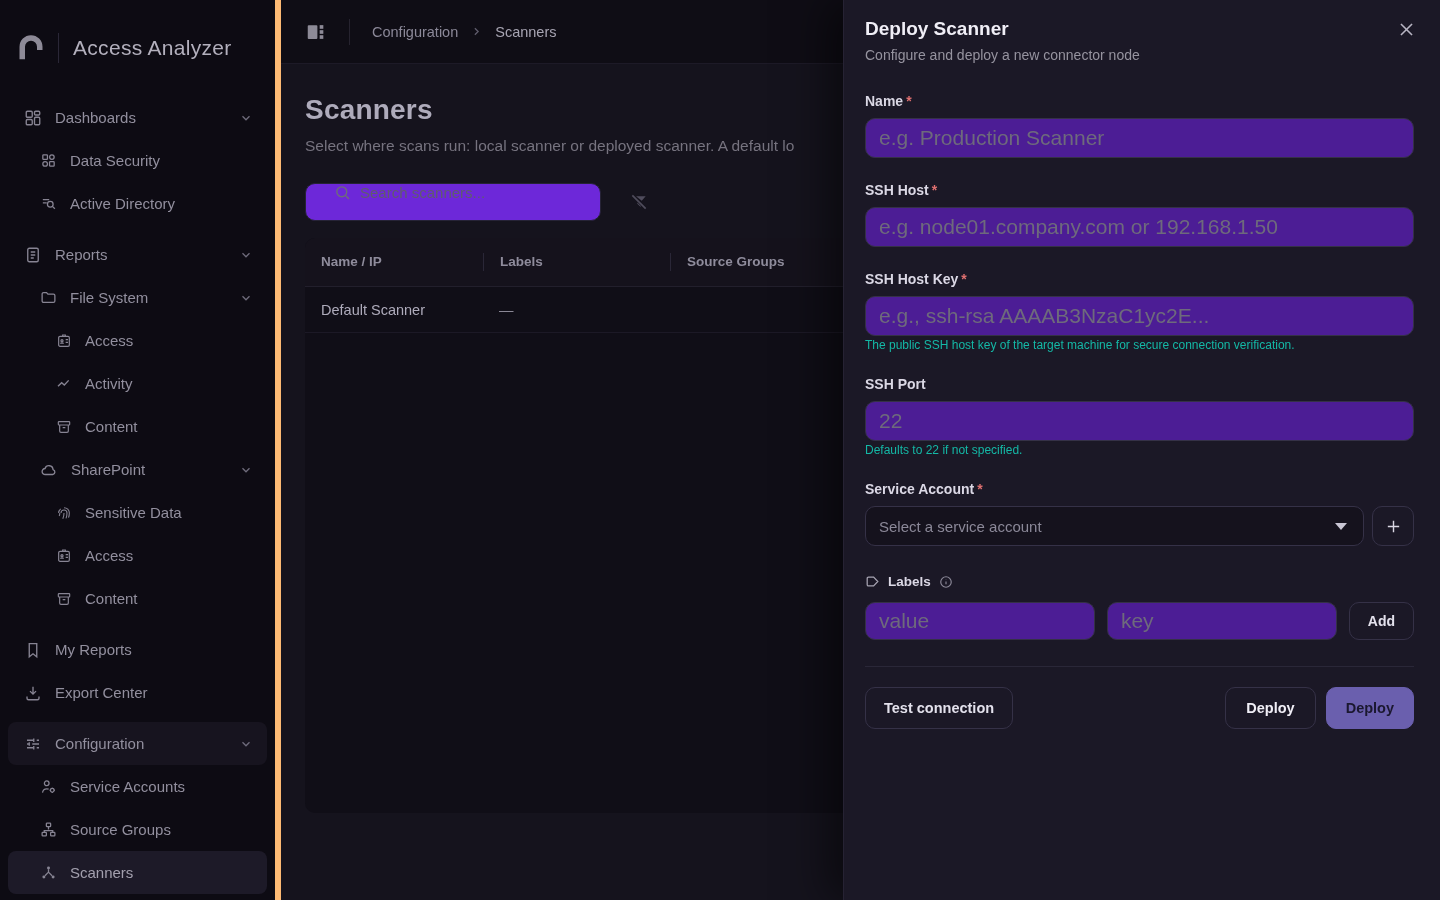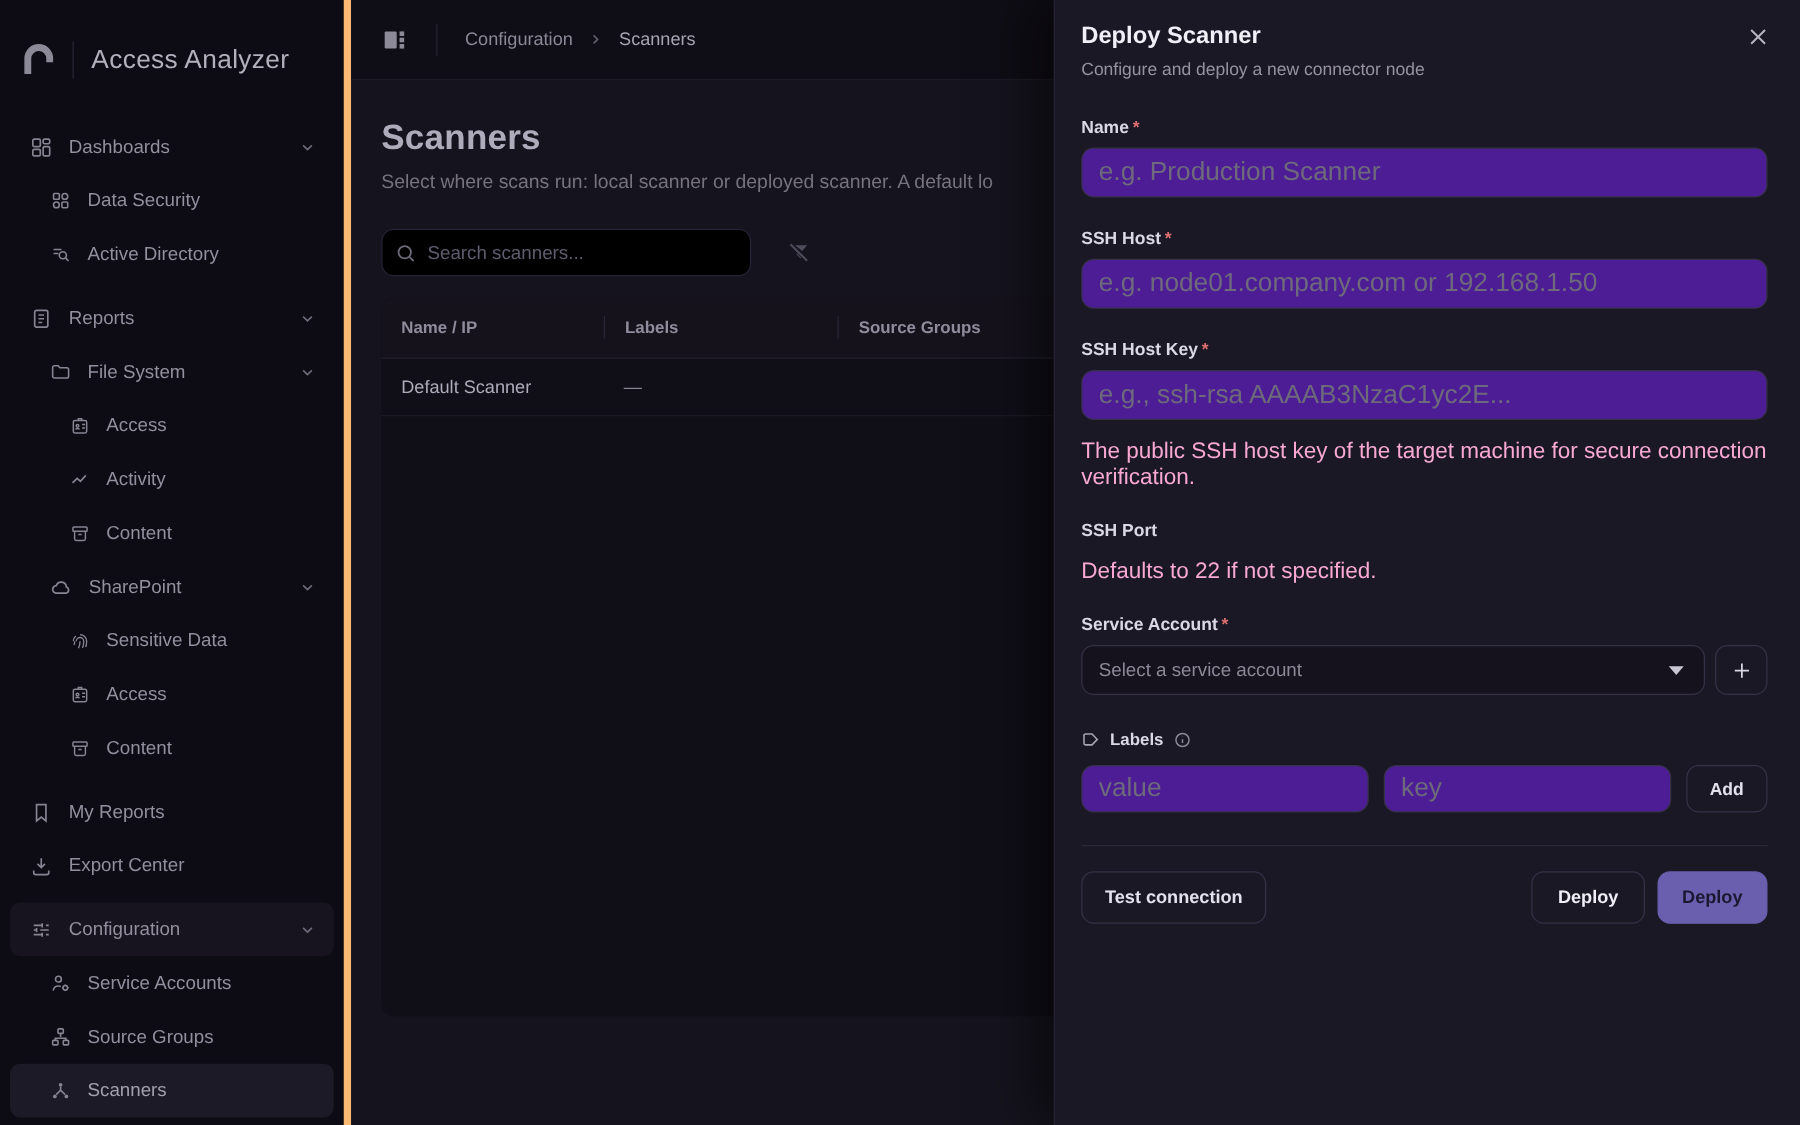--- a/index.html
+++ b/index.html
@@ -50,22 +50,22 @@
   .crumb-parent { color:#8b8898; cursor:pointer; }
   .crumb-sep { color:#5f5c6c; display:flex; }
   .crumb-current { color:#a7a4b2; cursor:pointer; }
 
   .page { flex:1; padding:30px 0 0 24px; }
   .page-title { font-size:28px; font-weight:700; color:#aeabbb; letter-spacing:.2px; }
   .page-sub { margin-top:11px; font-size:15.5px; color:#76737f; white-space:nowrap; }
 
   .search-row { margin-top:28px; display:flex; align-items:center; gap:28px; }
   .search-box {
-    width:296px; height:38px; background:#000000; border:1px solid #262336;
-    border-radius:10px; display:flex; align-items:center; padding:0 10px; gap:9px;
+    width:296px; height:38px; background:#6d28d9; border:1px solid #262336;
+    border-radius:10px; display:flex; align-items:flex-start; padding:0 28px; gap:9px;
   }
   .search-box svg { color:#6e6b7b; flex:0 0 auto; }
   .search-box input {
     background:transparent; border:none; outline:none; color:#b7b4c2;
     font-size:15px; width:100%; font-family:inherit;
   }
   .search-box input::placeholder { color:#5f5c6e; }
   .filter-btn { color:#4f4c5c; display:flex; cursor:pointer; }
 
   .table {
@@ -103,21 +103,21 @@
   .field { margin-top:24px; }
   .field:first-child { margin-top:0; }
   .f-label { font-size:14px; font-weight:700; color:#dbd8e5; margin-bottom:9px; }
   .req { color:#e07070; margin-left:3px; }
   .f-input {
     width:100%; height:40px; background:#4c1d95; border:1px solid #353147;
     border-radius:10px; padding:4px 13px; color:#c9c6d4; font-size:21px;
     outline:none; font-family:inherit;
   }
   .f-input::placeholder { color:#6e6a7c; }
-  .f-help { margin-top:14px; font-size:18px; color:#f9a8d4; }
+  .f-help { margin-top:2px; font-size:12px; color:#14b8a6; }
 
   .sa-row { display:flex; gap:8px; }
   .select {
     flex:1; height:40px; background:#15121d; border:1px solid #353147; border-radius:10px;
     display:flex; align-items:center; padding:0 13px; cursor:pointer;
   }
   .select-value { color:#8b8898; font-size:15px; flex:1; }
   .caret {
     width:0; height:0; border-left:6px solid transparent; border-right:6px solid transparent;
     border-top:7px solid #c9c6d4; margin-right:3px;
@@ -470,20 +470,21 @@
       </div>
 
       <div class="field">
         <div class="f-label"><span>SSH Host Key</span><span class="req">*</span></div>
         <input class="f-input" type="text" placeholder="e.g., ssh-rsa AAAAB3NzaC1yc2E..." style="">
         <p class="f-help">The public SSH host key of the target machine for secure connection verification.</p>
       </div>
 
       <div class="field">
         <div class="f-label"><span>SSH Port</span></div>
+        <input class="f-input" type="text" placeholder="22" style="">
         <p class="f-help">Defaults to 22 if not specified.</p>
       </div>
 
       <div class="field">
         <div class="f-label"><span>Service Account</span><span class="req">*</span></div>
         <div class="sa-row">
           <div class="select">
             <span class="select-value">Select a service account</span>
             <span class="caret"></span>
           </div>

